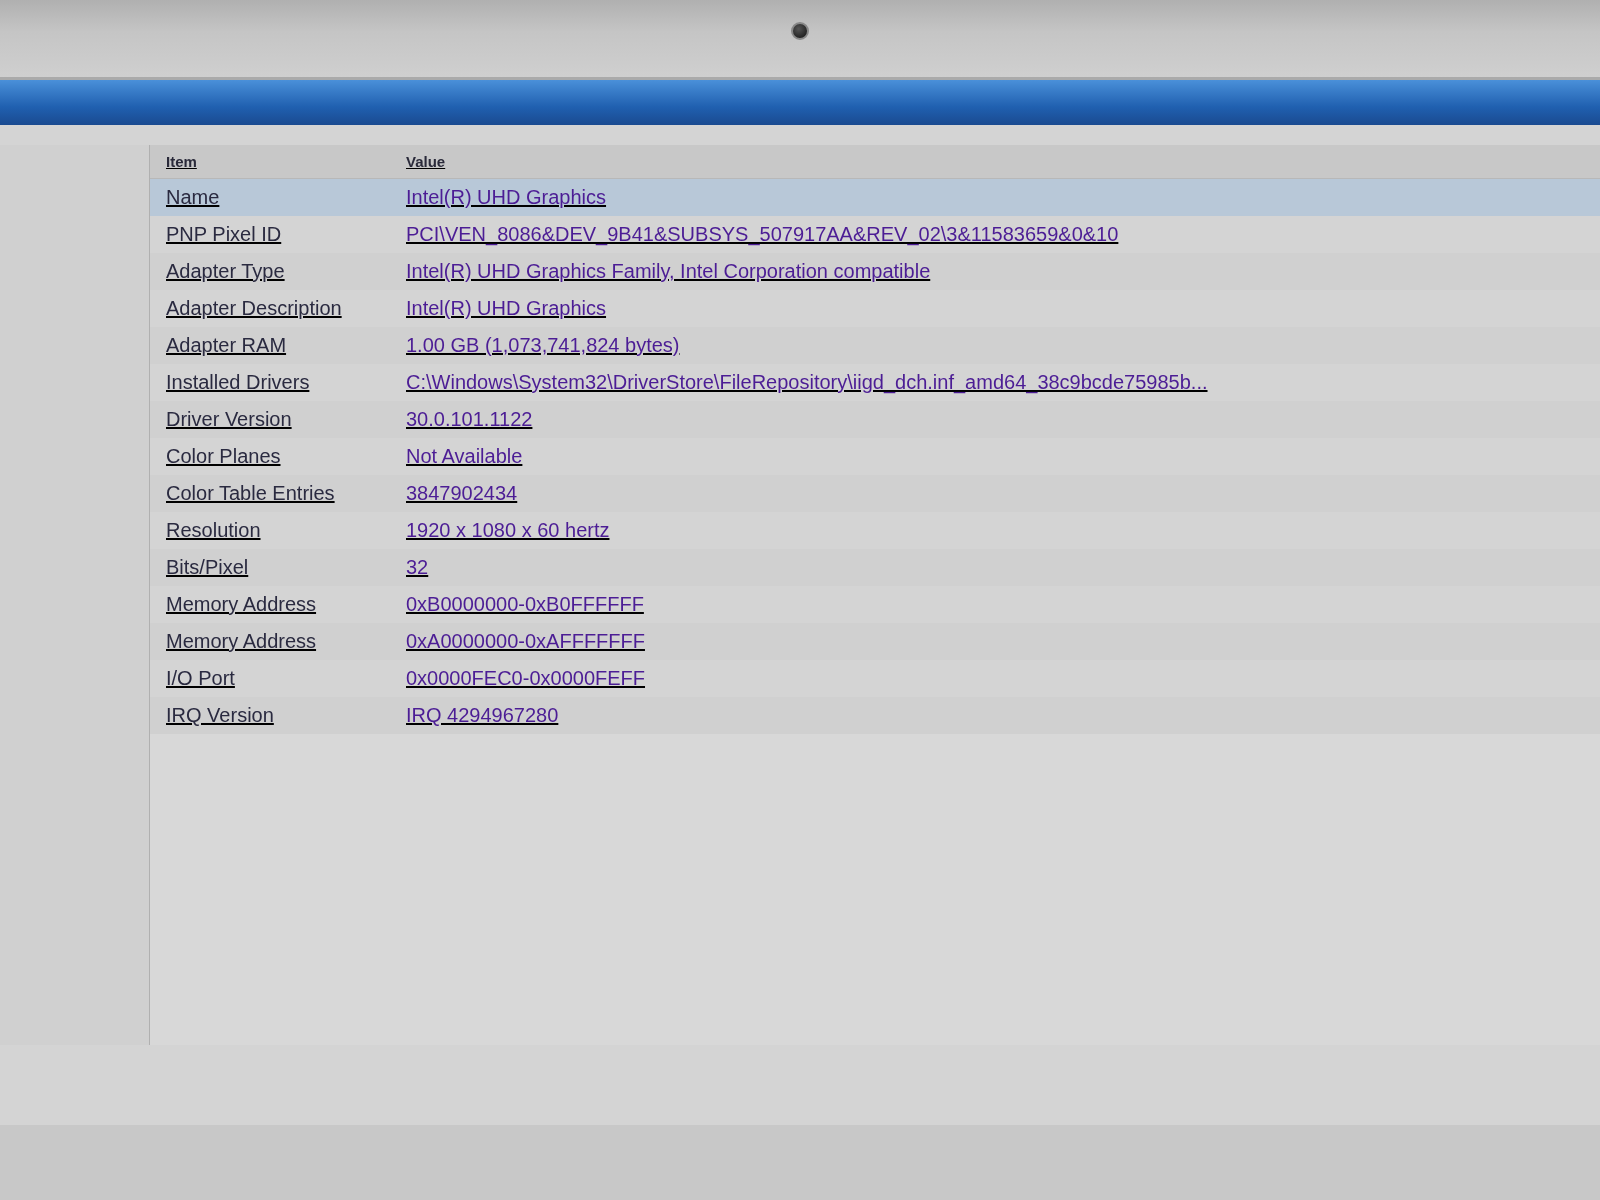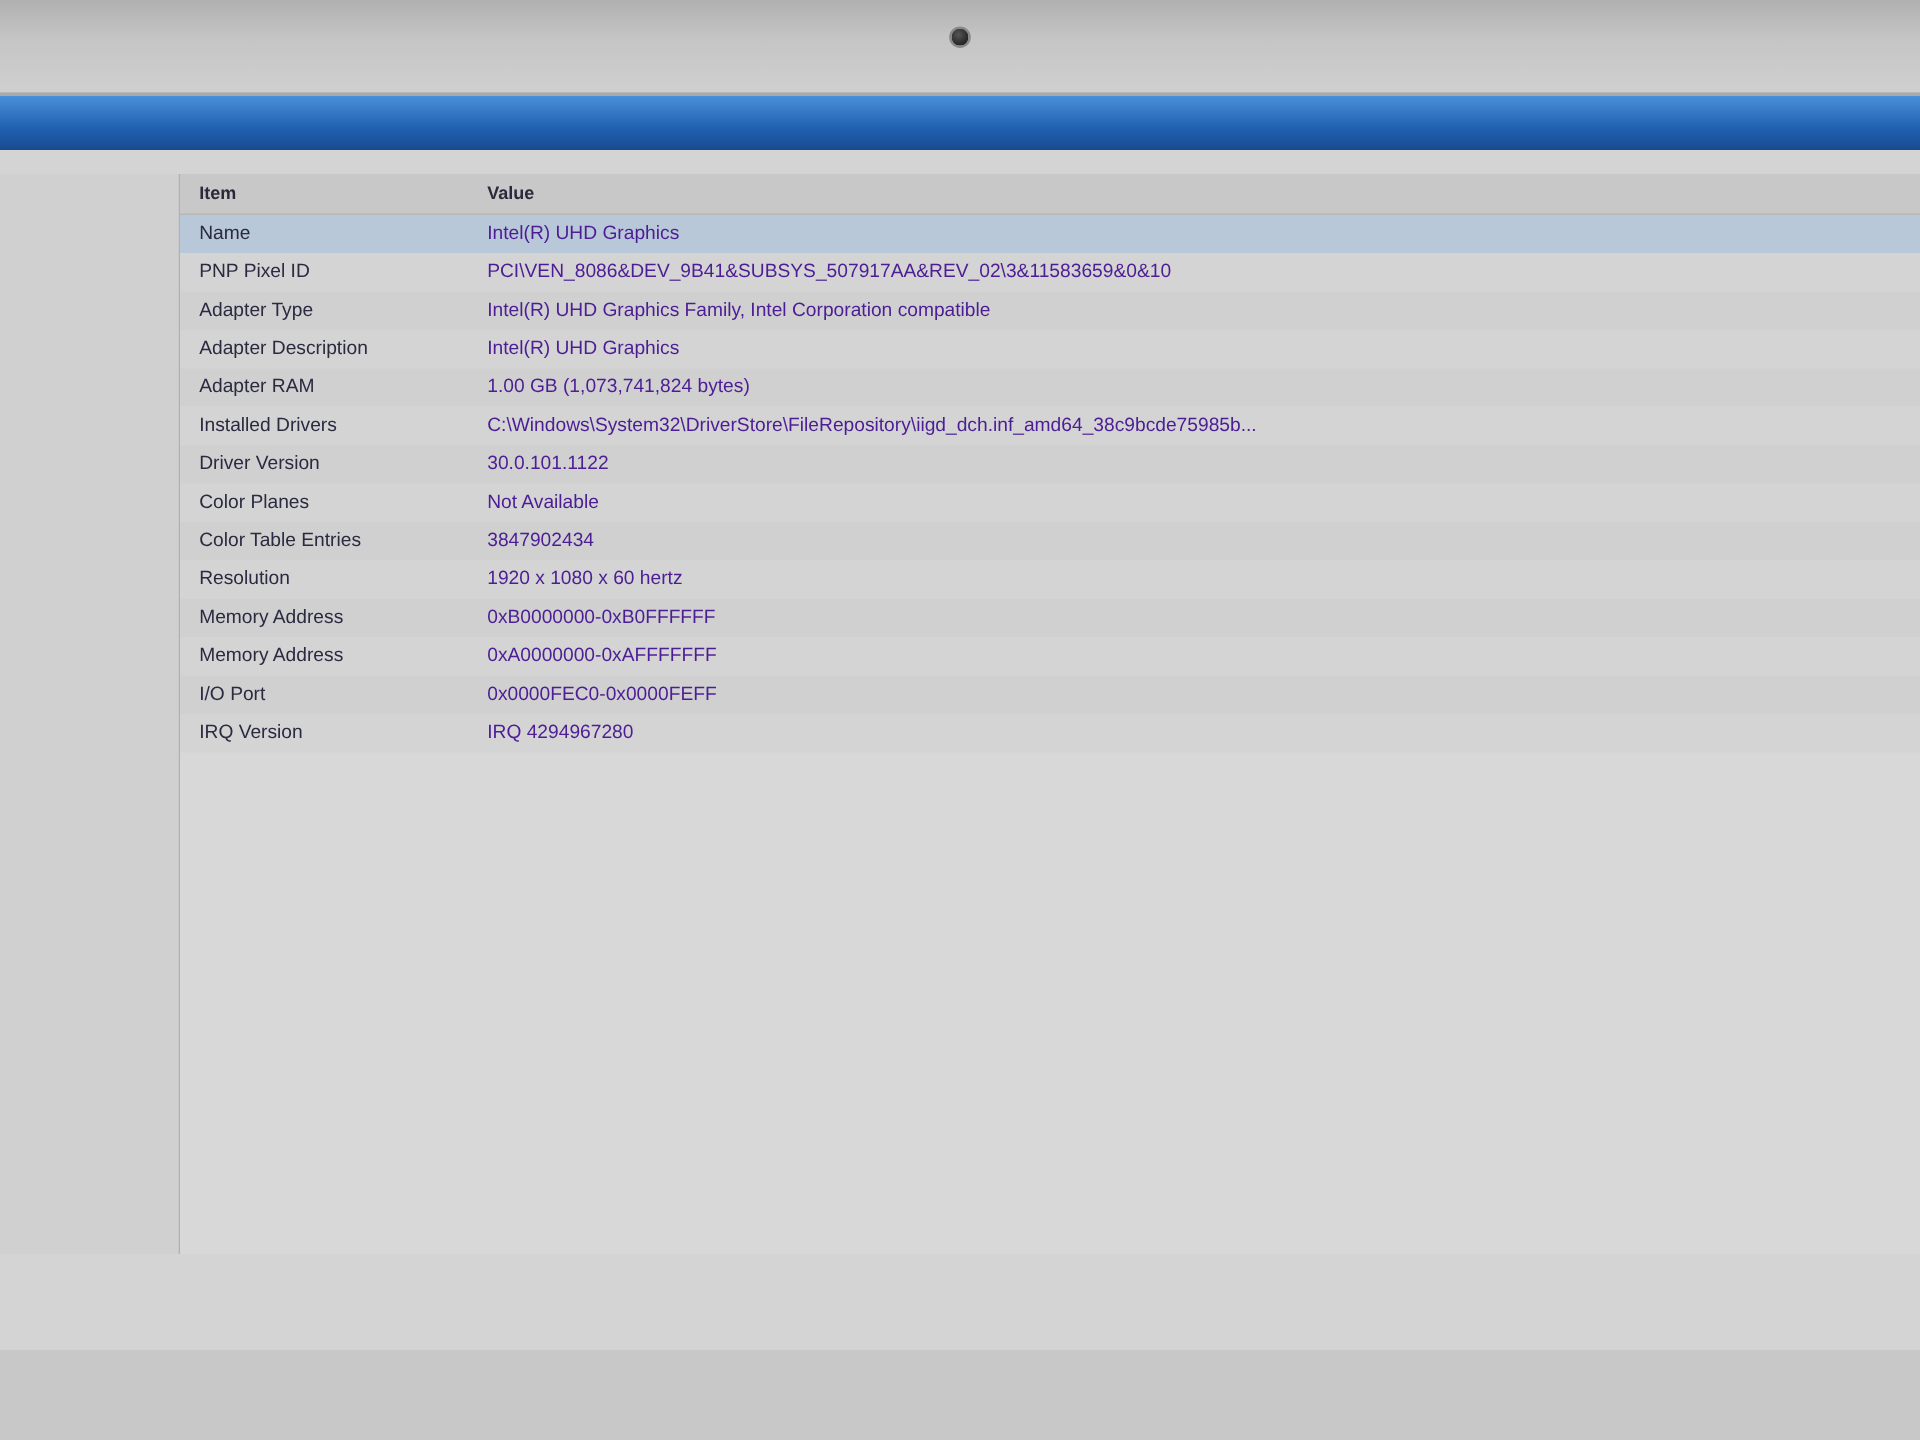--- a/index.html
+++ b/index.html
@@ -56,20 +56,21 @@
       height: 45px;
       background: linear-gradient(180deg, #4a90d9 0%, #2060b0 60%, #1a4a90 100%);
     }
 
     
     .screen-content {
       width: 100%;
       background: #d4d4d4;
       padding: 20px 0 0 0;
       min-height: 1000px;
+      text-decoration: underline;
     }
 
     
     .layout {
       display: flex;
       width: 100%;
     }
 
     .sidebar {
       width: 150px;
@@ -114,21 +115,21 @@
     }
 
     .info-table tbody tr.highlighted {
       background: #b8c8d8;
     }
 
     .info-table tbody td {
       padding: 7px 16px;
       color: #2a2a3a;
       vertical-align: top;
-      font-size: 16px;
+      font-size: 20px;
     }
 
     .info-table tbody td:first-child {
       width: 220px;
       color: #2a2a40;
       font-weight: 400;
     }
 
     .info-table tbody td:last-child {
       color: #4c1d95;
@@ -198,20 +199,24 @@
             </tr>
             <tr>
               <td>Color Table Entries</td>
               <td>3847902434</td>
             </tr>
             <tr>
               <td>Resolution</td>
               <td>1920 x 1080 x 60 hertz</td>
             </tr>
             <tr>
+              <td>Bits/Pixel</td>
+              <td>32</td>
+            </tr>
+            <tr>
               <td>Memory Address</td>
               <td>0xB0000000-0xB0FFFFFF</td>
             </tr>
             <tr>
               <td>Memory Address</td>
               <td>0xA0000000-0xAFFFFFFF</td>
             </tr>
             <tr>
               <td>I/O Port</td>
               <td>0x0000FEC0-0x0000FEFF</td>

